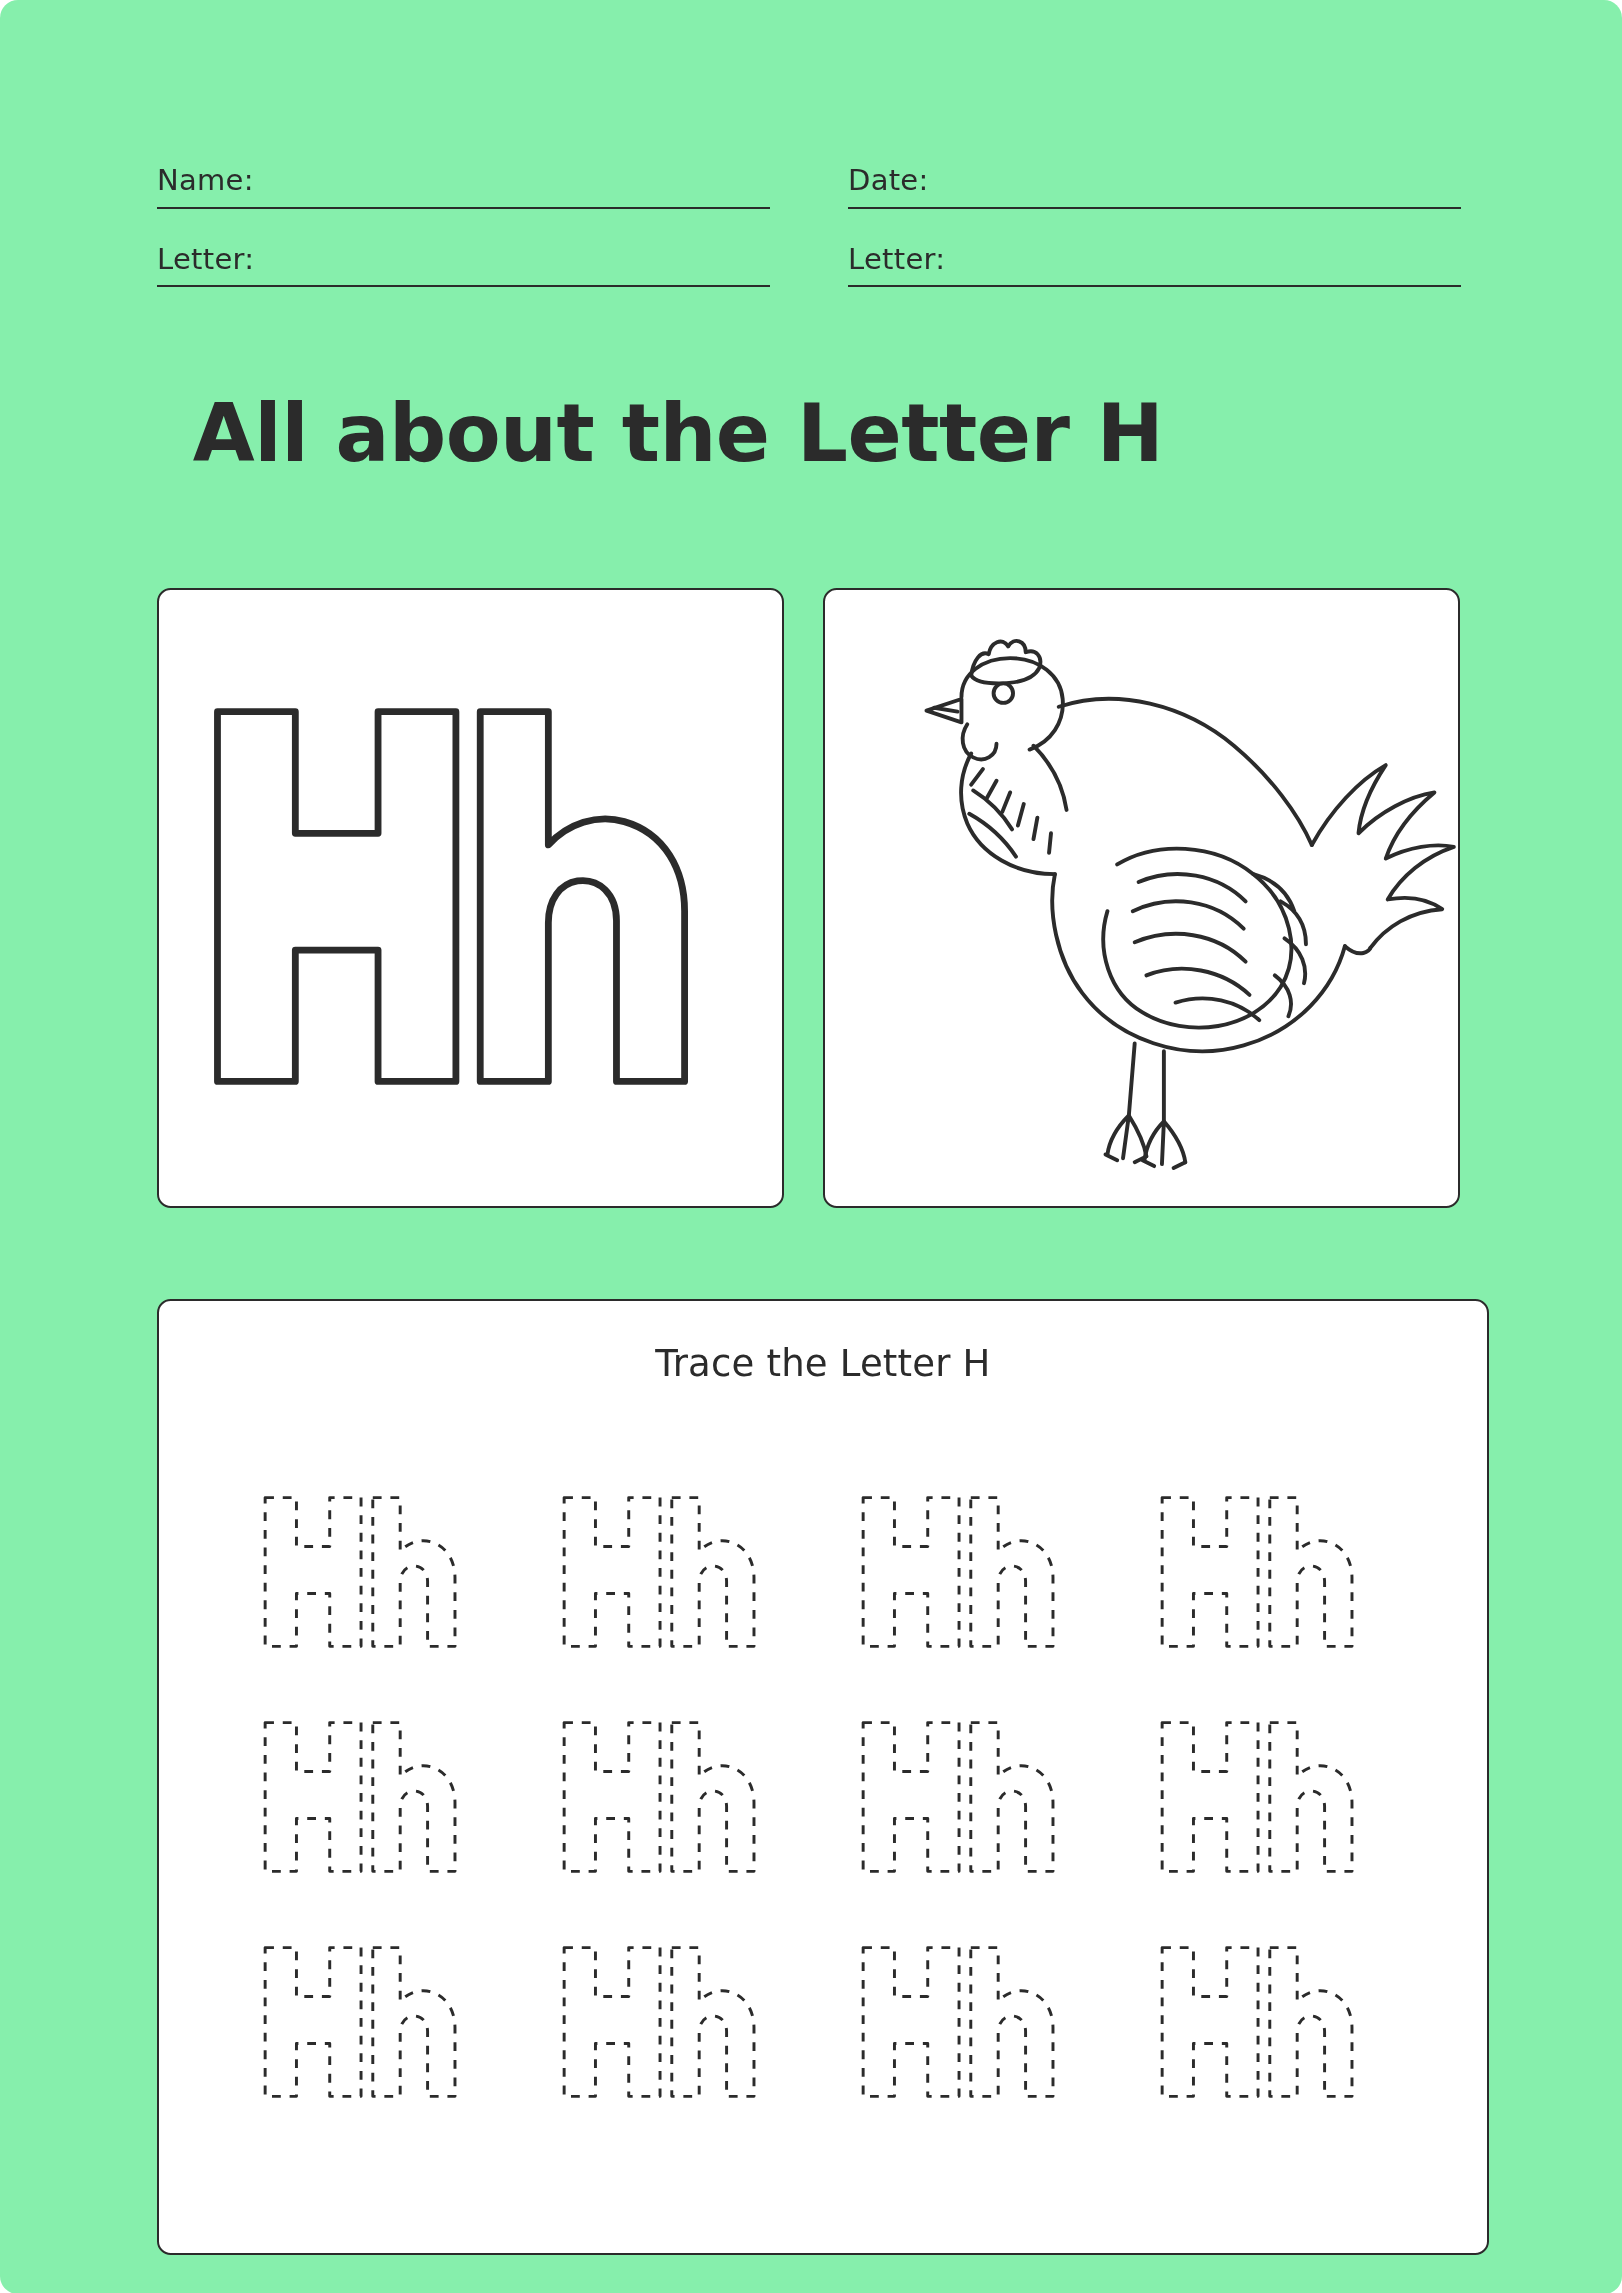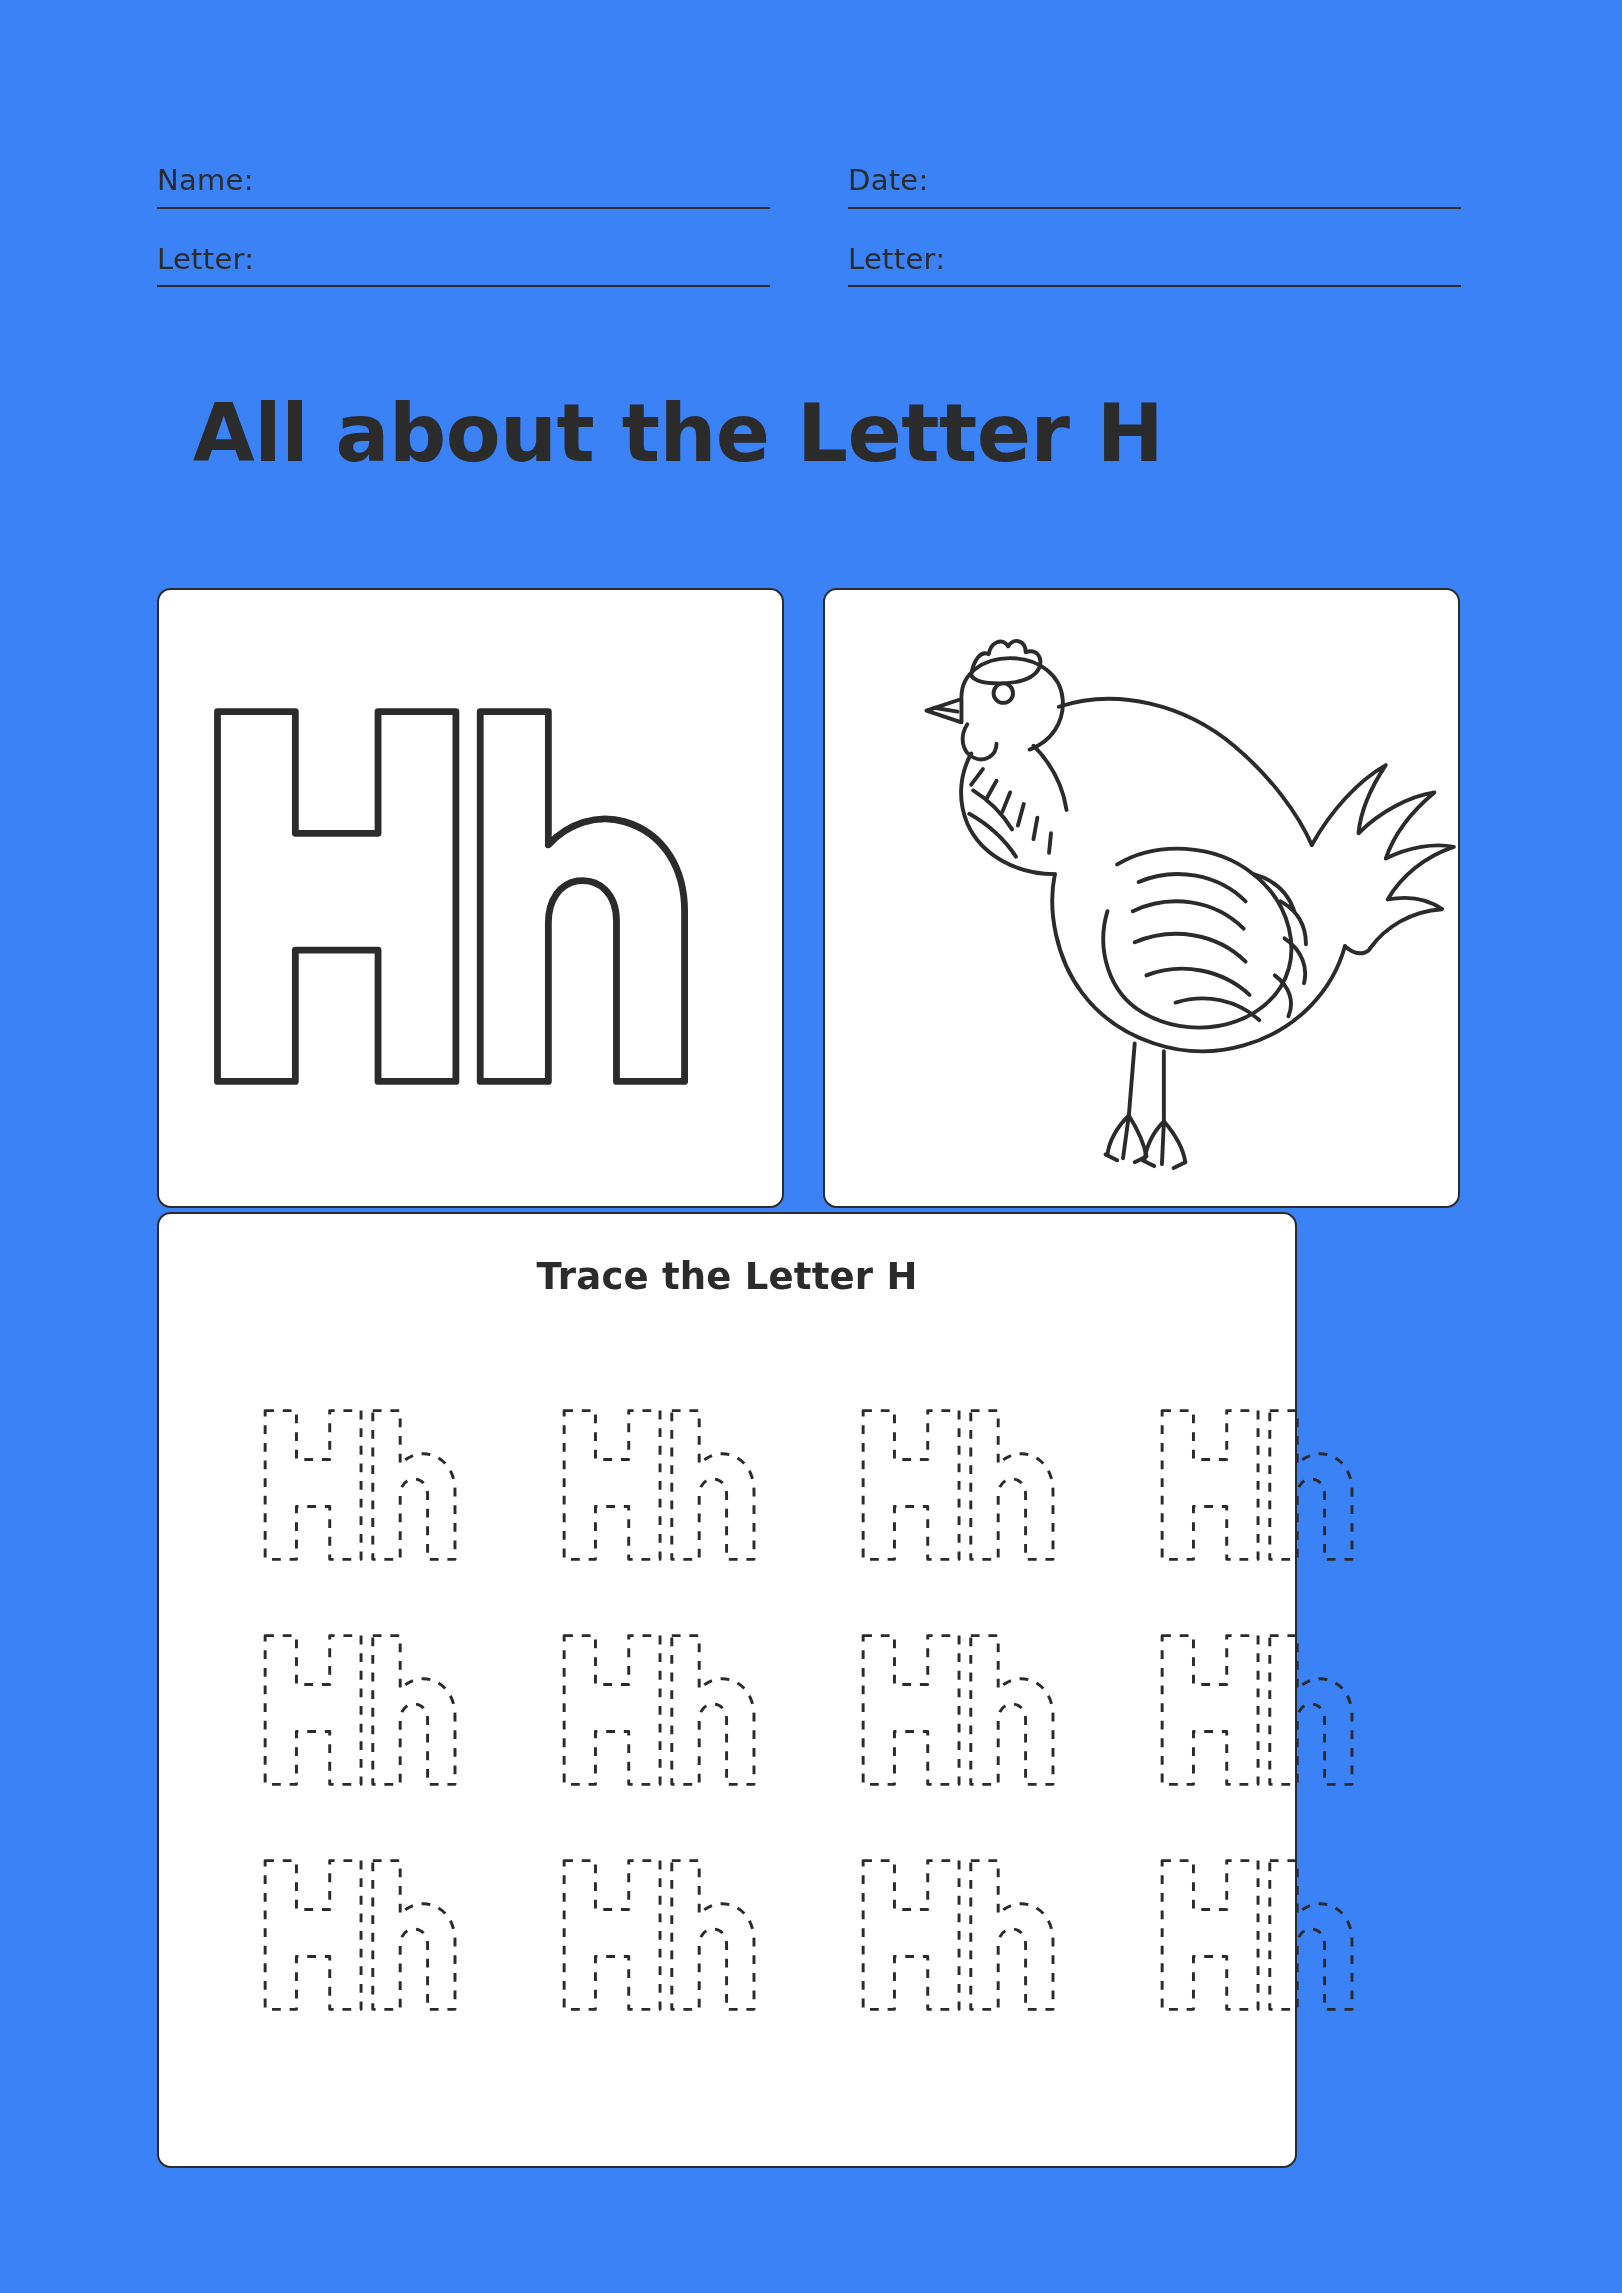--- a/index.html
+++ b/index.html
@@ -14,21 +14,22 @@
     color: #2b2b2b;
     position: relative;
     overflow: hidden;
   }
 
   .page {
     position: absolute;
     left: 0; top: 0;
     width: 1622px;
     height: 2294px;
-    background: #3b82f6;
+    background: #86efac;
+    border-radius: 18px;
   }
 
   
   .fields {
     position: absolute;
     left: 157px;
     top: 165px;
     width: 1304px;
     display: flex;
     flex-wrap: wrap;
@@ -88,24 +89,23 @@
   #image-box .hen-svg {
     position: absolute;
     left: 0; top: 0;
     width: 100%;
     height: 100%;
   }
 
   
   #trace-box {
     left: 157px;
-    top: 1212px;
-    width: 1140px;
+    top: 1299px;
+    width: 1332px;
     height: 956px;
-    font-weight: bold;
   }
   .trace-title {
     position: absolute;
     top: 41px;
     left: 0;
     width: 100%;
     text-align: center;
     font-size: 37px;
     color: #2b2b2b;
     letter-spacing: 0.2px;

